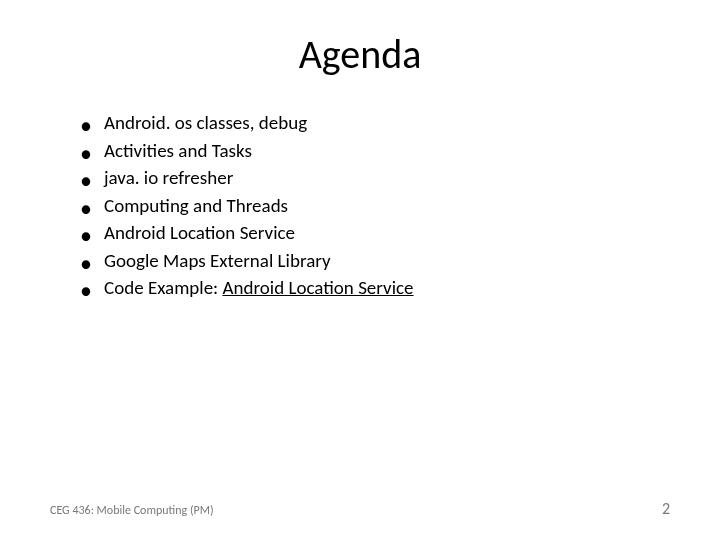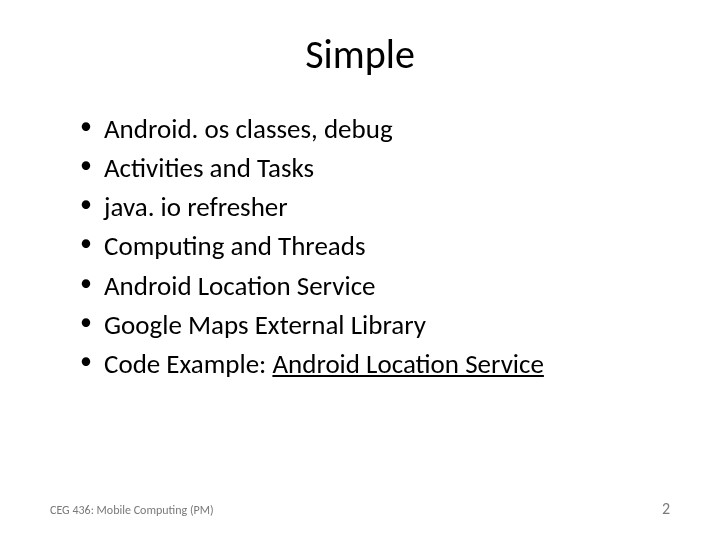--- a/index.html
+++ b/index.html
@@ -25,21 +25,21 @@
       margin-bottom: 30px;
       color: #000000;
     }
     .content {
       padding-left: 30px;
     }
     ul {
       list-style: none;
     }
     li {
-      font-size: 27px;
+      font-size: 19px;
       line-height: 1.45;
       color: #000000;
       position: relative;
       padding-left: 24px;
     }
     li::before {
       content: "•";
       position: absolute;
       left: 0;
       top: 0;
@@ -66,21 +66,21 @@
       font-size: 12px;
     }
     .footer-right {
       font-size: 16px;
     }
   </style>
 </head>
 <body>
 
 <div class="slide">
-  <h1 class="title">Simple</h1>
+  <h1 class="title">Agenda</h1>
   <div class="content">
     <ul>
       <li><span>Android. os classes, debug</span><span class="link"></span></li>
       <li><span>Activities and Tasks</span><span class="link"></span></li>
       <li><span>java. io refresher</span><span class="link"></span></li>
       <li><span>Computing and Threads</span><span class="link"></span></li>
       <li><span>Android Location Service</span><span class="link"></span></li>
       <li><span>Google Maps External Library</span><span class="link"></span></li>
       <li><span>Code Example: </span><span class="link">Android Location Service</span></li>
     </ul>

